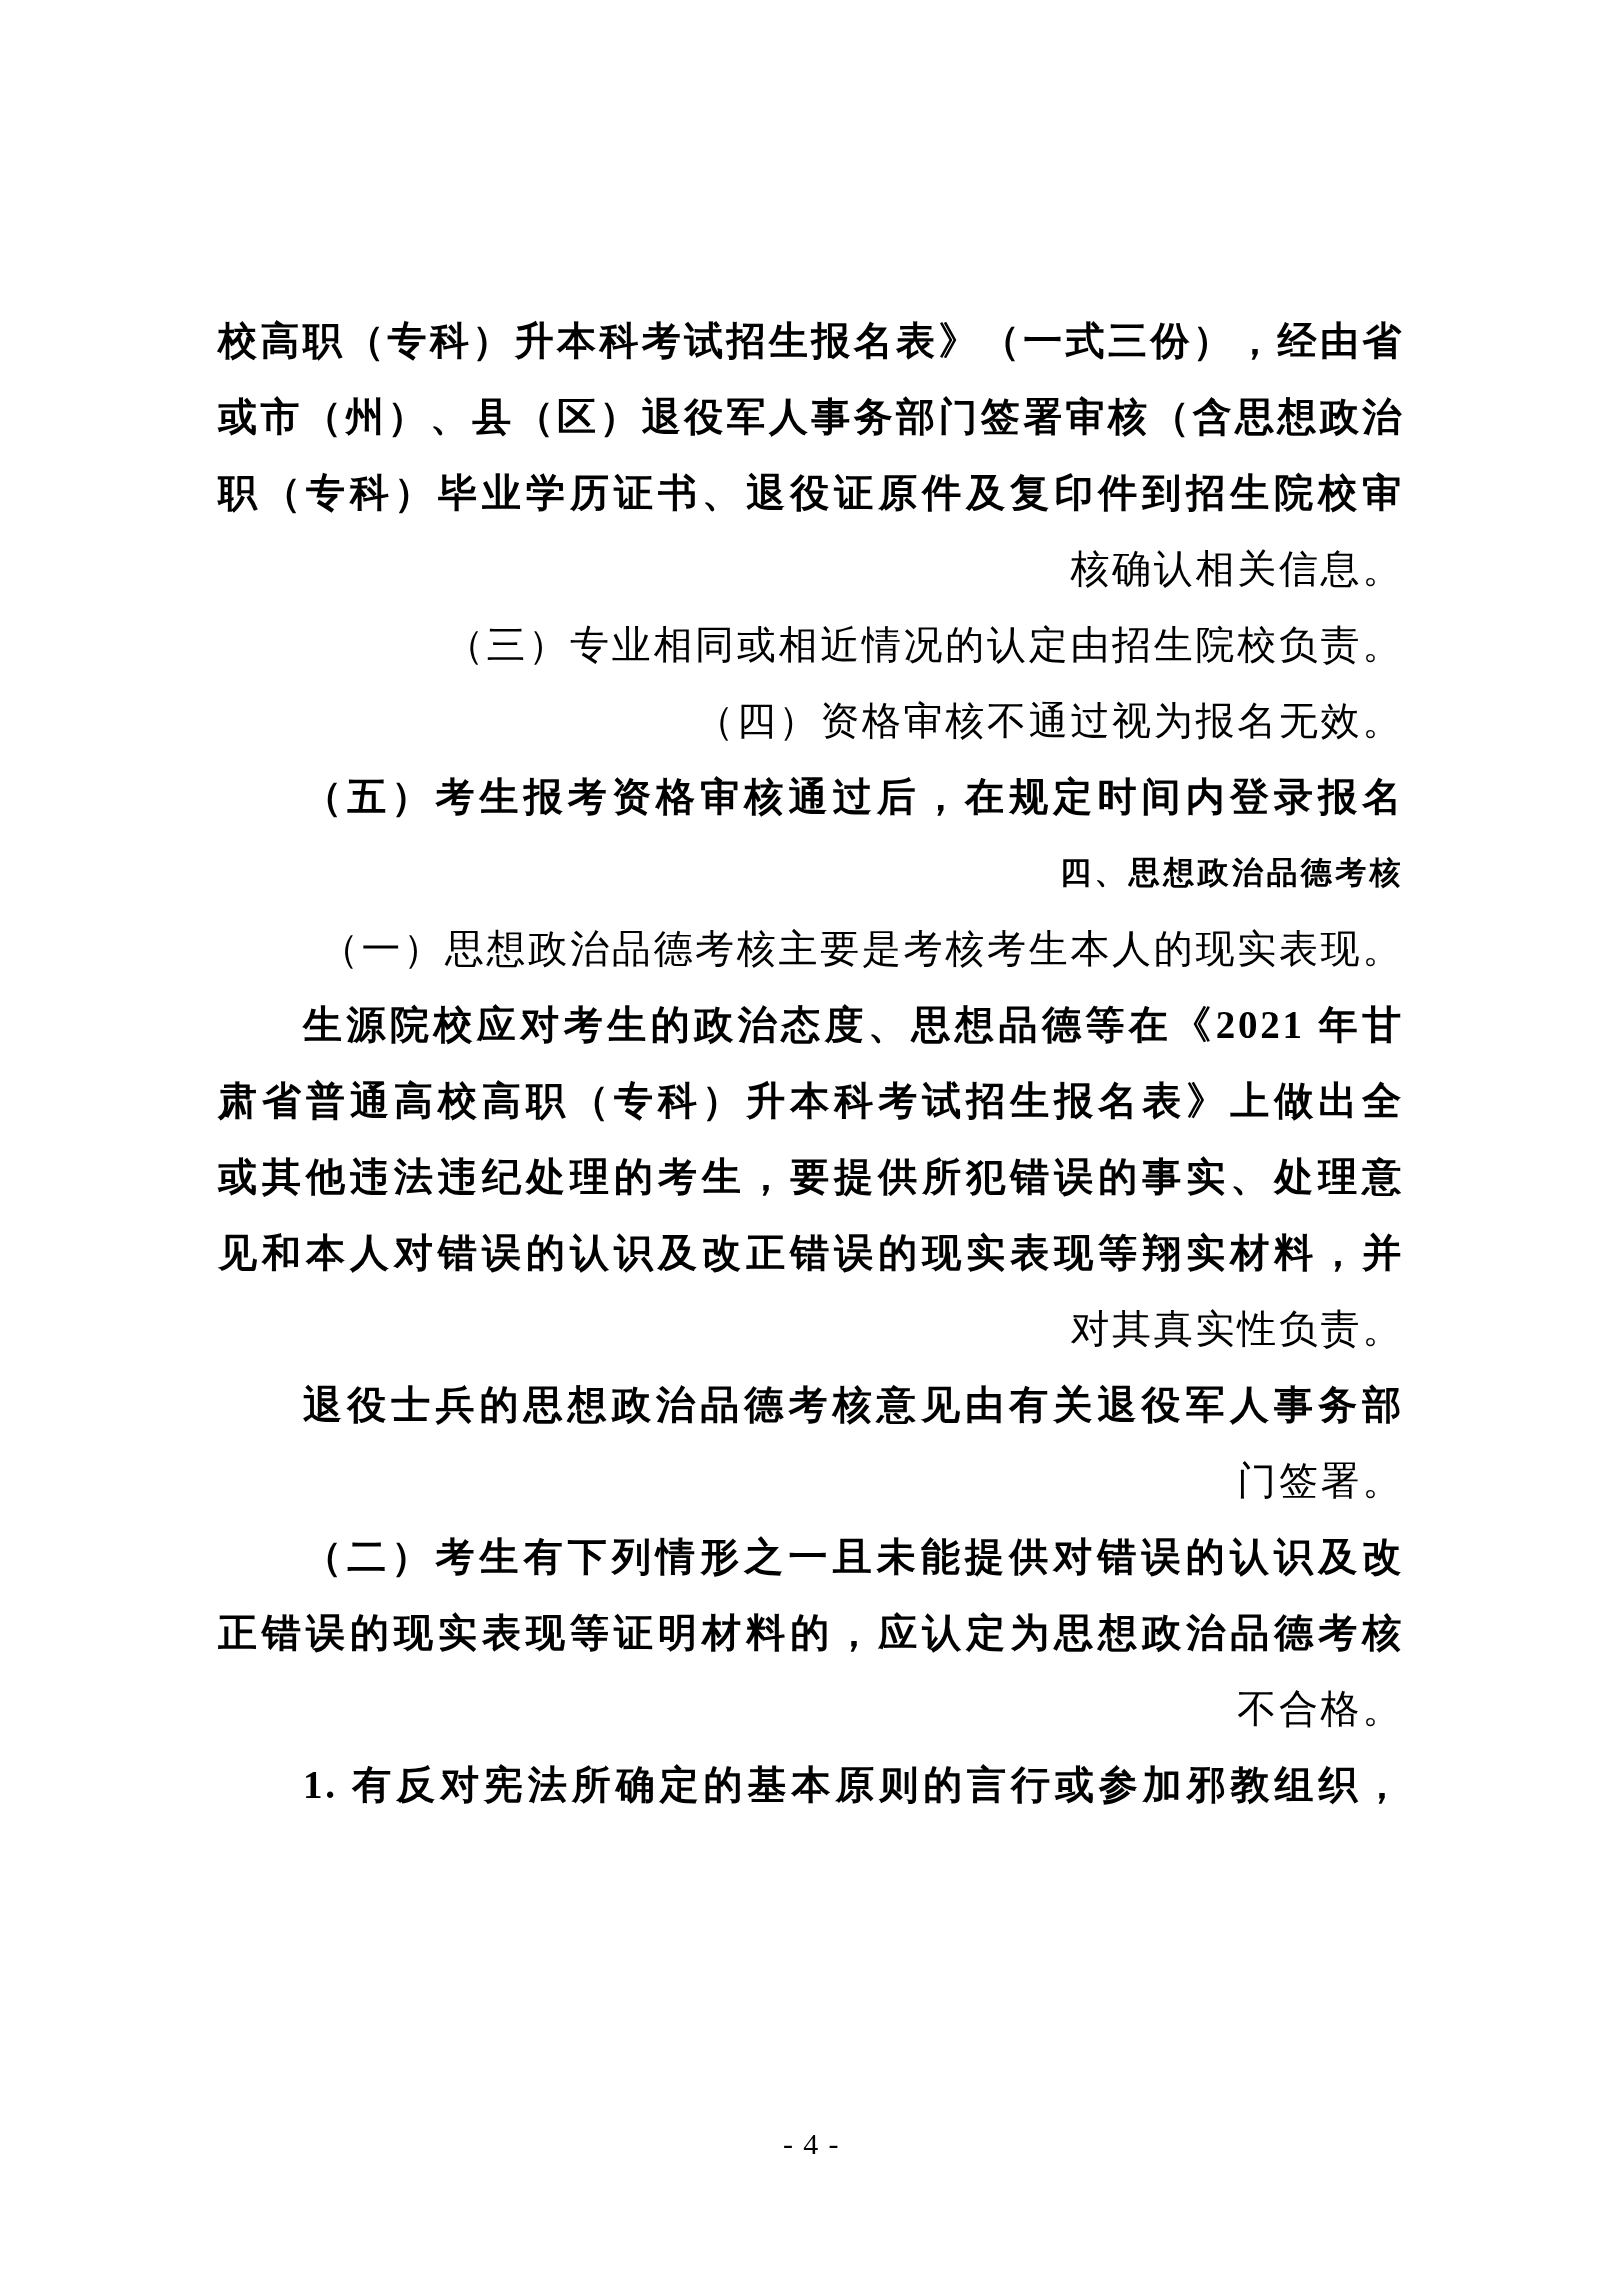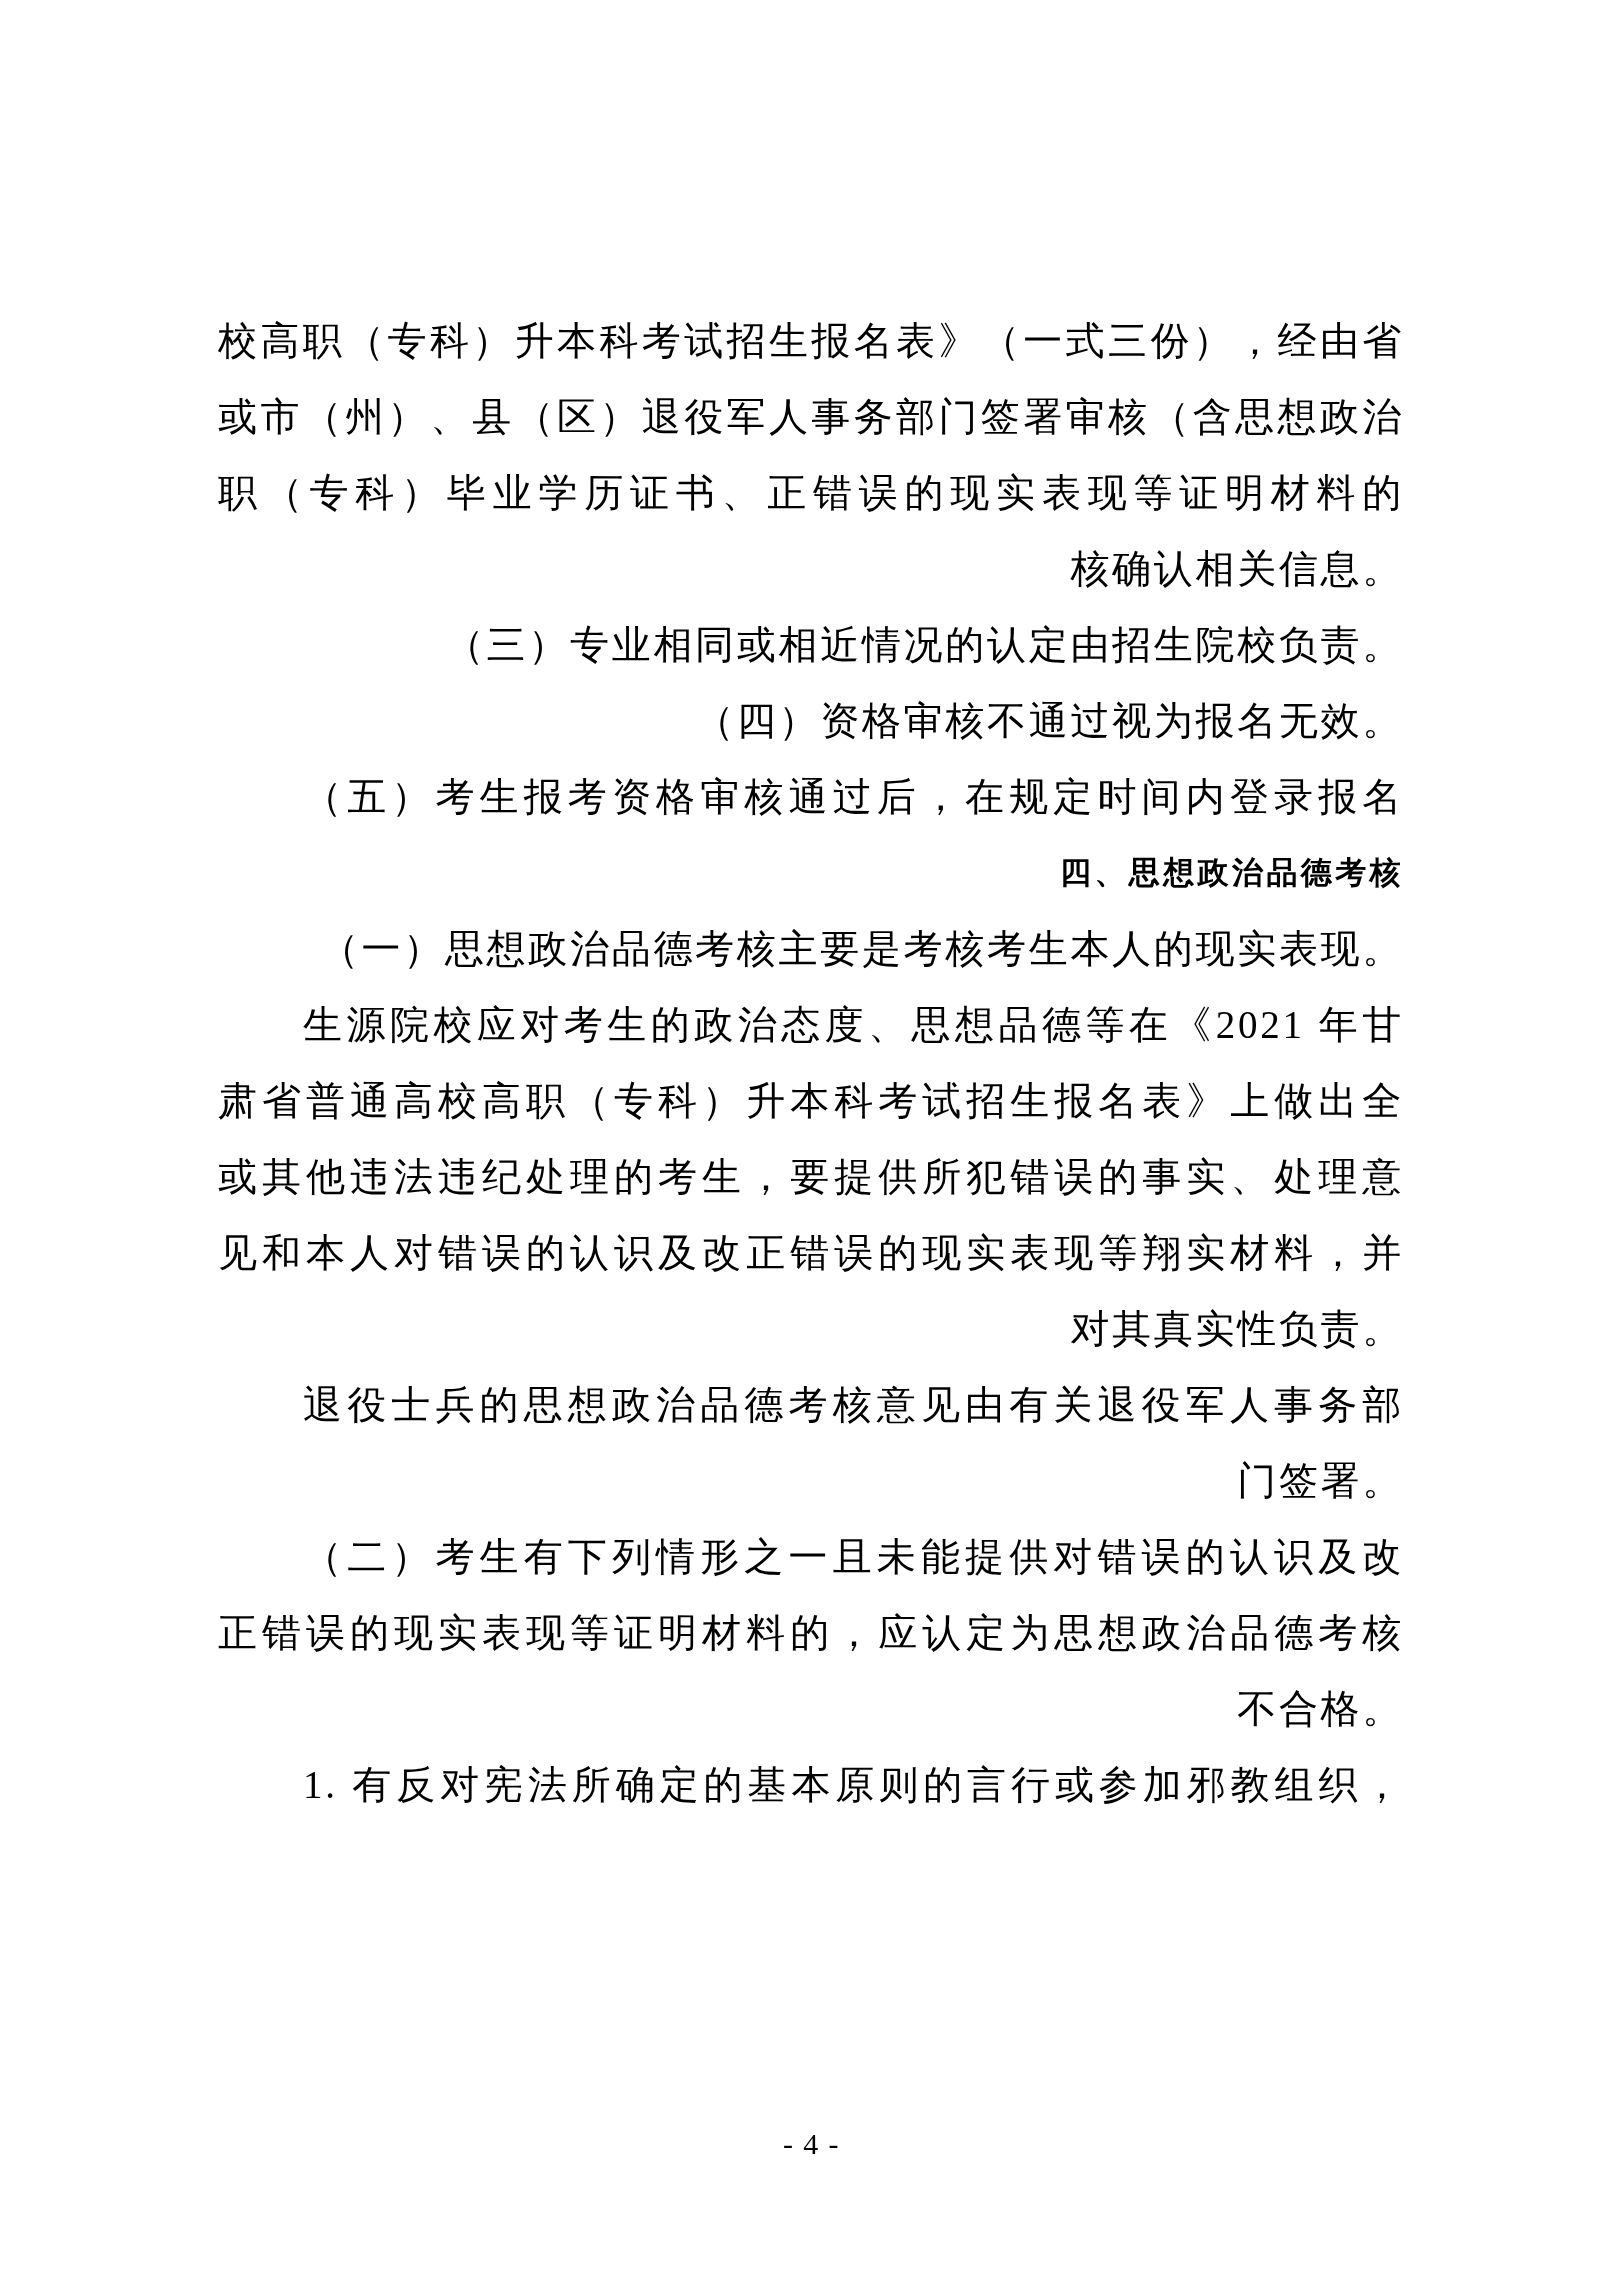--- a/index.html
+++ b/index.html
@@ -30,20 +30,21 @@
     height: 76px;
     text-align: right;
     white-space: normal;
   }
   .line.indent {
     padding-left: 85px;
   }
   .line.justify {
     text-align: justify;
     text-align-last: justify;
+    font-weight: bold;
   }
   .line.heading {
     font-family: "Liberation Sans", "DejaVu Sans", sans-serif;
     font-weight: 700;
     font-size: 31px;
     letter-spacing: 3.4px;
   }
   .line .bold {
     font-weight: 700;
     letter-spacing: 0.7px;
@@ -61,21 +62,21 @@
     color: #000000;
   }
 </style>
 </head>
 <body>
 
 <div class="page">
   <div class="doc-body">
       <div class="line justify"><span>校高职（专科）升本科考试招生报名表》（一式三份），经由省</span></div>
       <div class="line justify"><span>或市（州）、县（区）退役军人事务部门签署审核（含思想政治</span></div>
-      <div class="line justify"><span>职（专科）毕业学历证书、正错误的现实表现等证明材料的</span></div>
+      <div class="line justify"><span>职（专科）毕业学历证书、退役证原件及复印件到招生院校审</span></div>
       <div class="line"><span>核确认相关信息。</span></div>
       <div class="line indent"><span>（三）专业相同或相近情况的认定由招生院校负责。</span></div>
       <div class="line indent"><span>（四）资格审核不通过视为报名无效。</span></div>
       <div class="line indent justify"><span>（五）考生报考资格审核通过后，在规定时间内登录报名</span></div>
       <div class="line indent heading"><span>四、思想政治品德考核</span></div>
       <div class="line indent"><span>（一）思想政治品德考核主要是考核考生本人的现实表现。</span></div>
       <div class="line indent justify"><span>生源院校应对考生的政治态度、思想品德等在《2021 年甘</span></div>
       <div class="line justify"><span>肃省普通高校高职（专科）升本科考试招生报名表》上做出全</span></div>
       <div class="line justify"><span>或其他违法违纪处理的考生，要提供所犯错误的事实、处理意</span></div>
       <div class="line justify"><span>见和本人对错误的认识及改正错误的现实表现等翔实材料，并</span></div>

